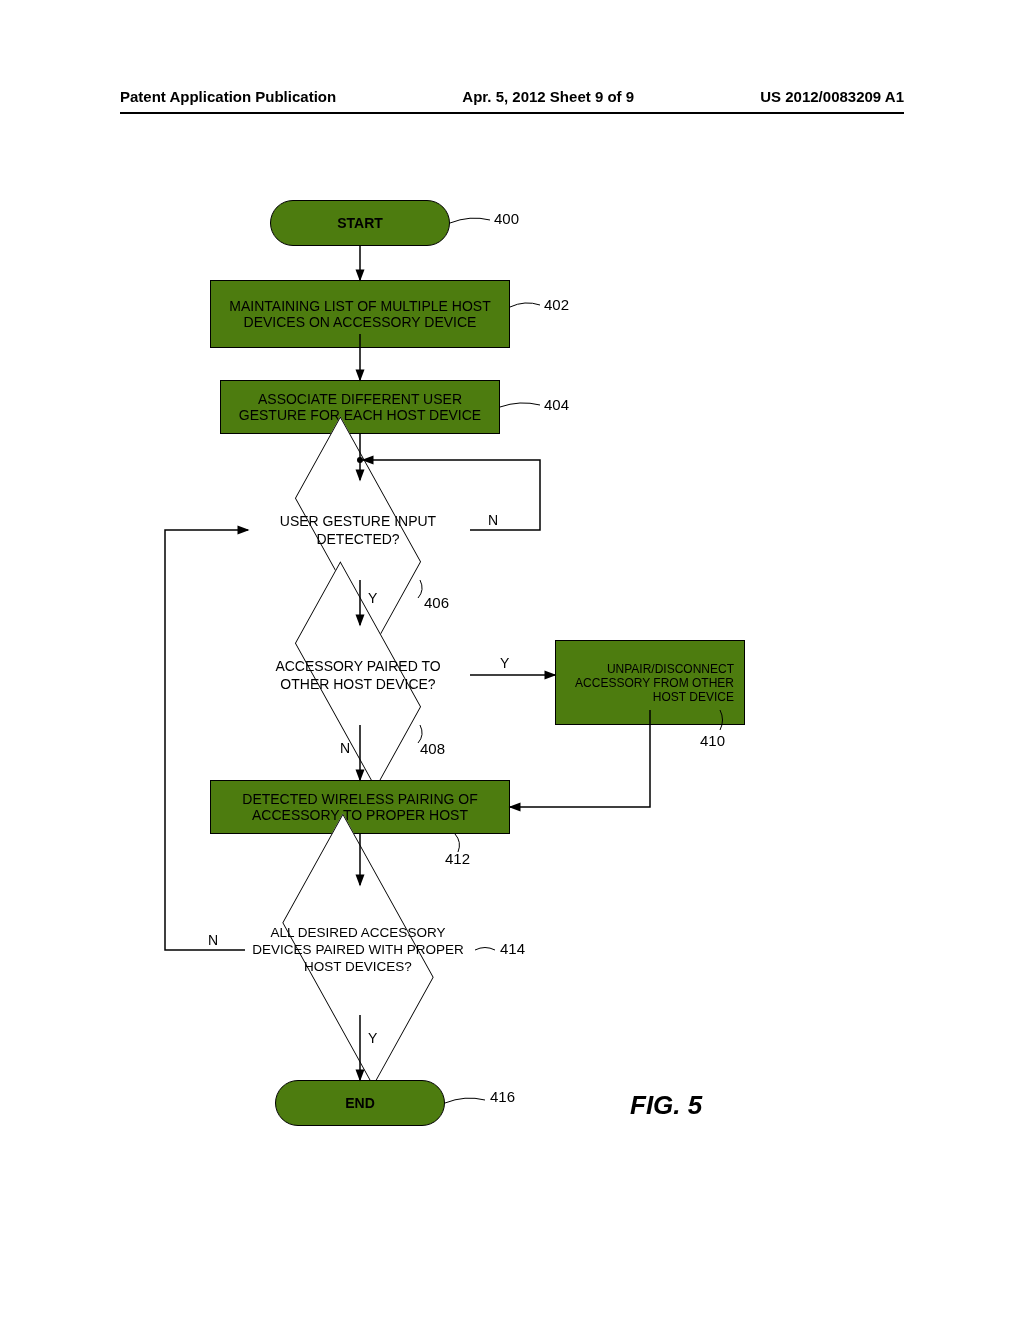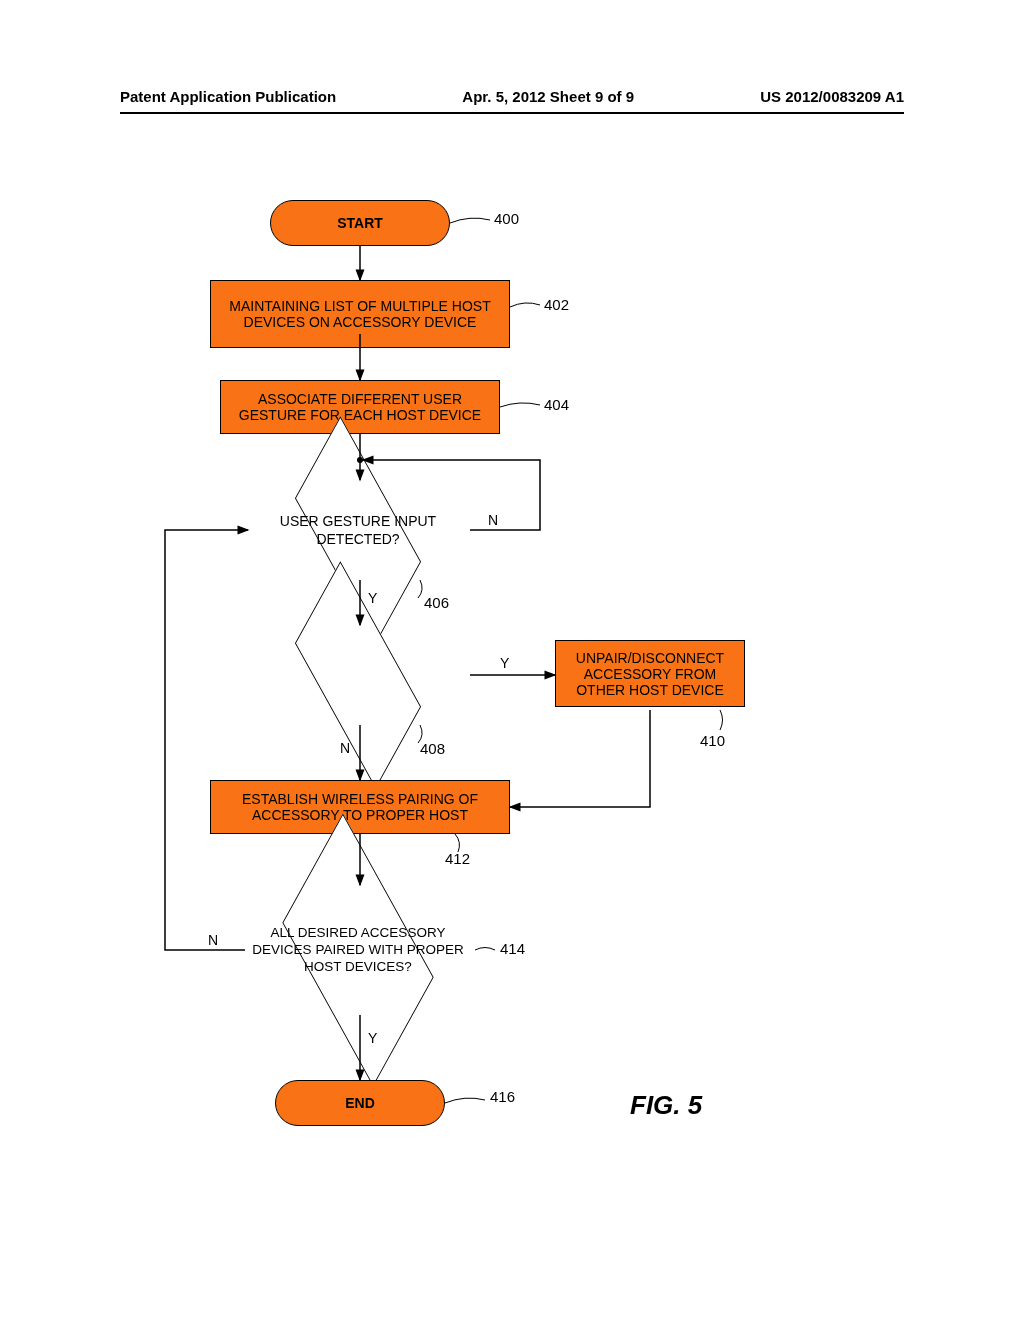--- a/index.html
+++ b/index.html
@@ -32,21 +32,21 @@
   .diagram {
     position: absolute;
     top: 180px;
     left: 0;
     width: 1024px;
     height: 1000px;
   }
   .node {
     position: absolute;
     border: 1.5px solid #000;
-    background: #f97316;
+    background: #4d7c0f;
     font-size: 14px;
     text-align: center;
     display: flex;
     align-items: center;
     justify-content: center;
     padding: 6px 10px;
   }
   .terminator { border-radius: 26px; font-weight: bold; }
   .process { }
   .decision {
@@ -109,28 +109,29 @@
     <span>ASSOCIATE DIFFERENT USER GESTURE FOR EACH HOST DEVICE</span>
   </div>
 
   <div class="decision" style="left:278px; top:305px; width:160px; height:90px;">
     <div class="decision-shape"></div>
     <div class="decision-text">USER GESTURE INPUT DETECTED?</div>
   </div>
 
   <div class="decision" style="left:278px; top:450px; width:160px; height:90px;">
     <div class="decision-shape"></div>
+    <div class="decision-text">ACCESSORY PAIRED TO OTHER HOST DEVICE?</div>
   </div>
 
-  <div class="node process" style="left:555px; top:460px; width:190px; height:67px; font-size:14px;">
+  <div class="node process" style="left:555px; top:460px; width:190px; height:85px; font-size:12px;text-align:right;">
     <span>UNPAIR/DISCONNECT ACCESSORY FROM OTHER HOST DEVICE</span>
   </div>
 
   <div class="node process" style="left:210px; top:600px; width:300px; height:54px;">
-    <span>ESTABLISH WIRELESS PAIRING OF ACCESSORY TO PROPER  HOST</span>
+    <span>DETECTED WIRELESS PAIRING OF ACCESSORY TO PROPER  HOST</span>
   </div>
 
   <div class="decision" style="left:268px; top:710px; width:180px; height:120px;">
     <div class="decision-shape"></div>
     <div class="decision-text" style="font-size:13.5px;">ALL DESIRED ACCESSORY DEVICES PAIRED WITH PROPER HOST DEVICES?</div>
   </div>
 
   <div class="node terminator" style="left:275px; top:900px; width:170px; height:46px;">
     <span>END</span>
   </div>

